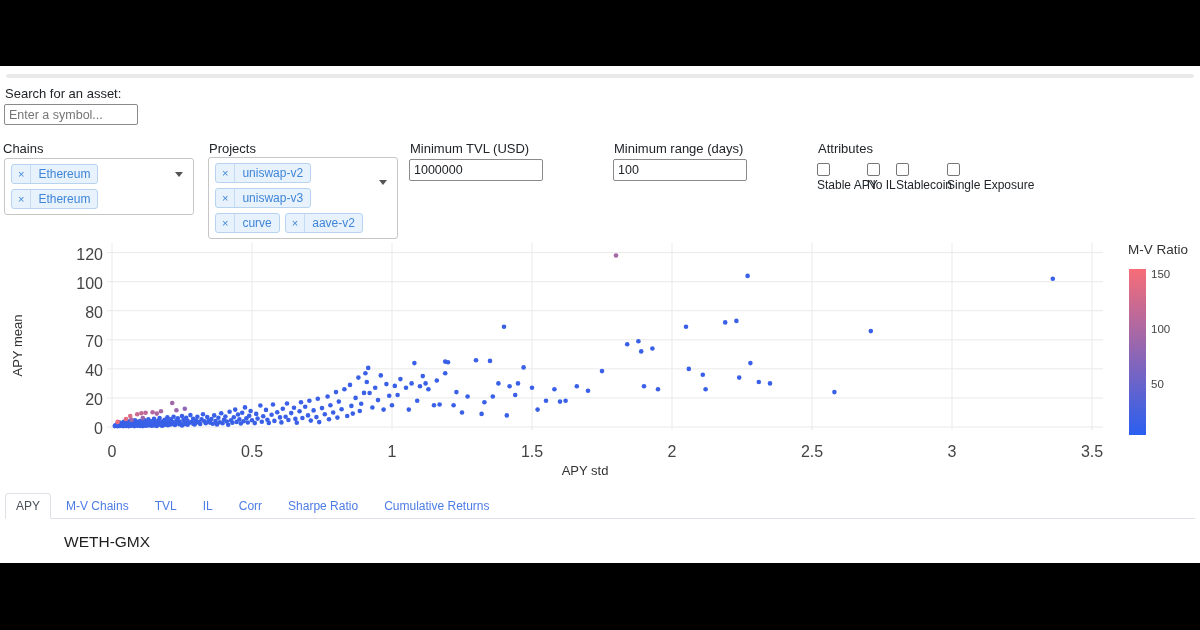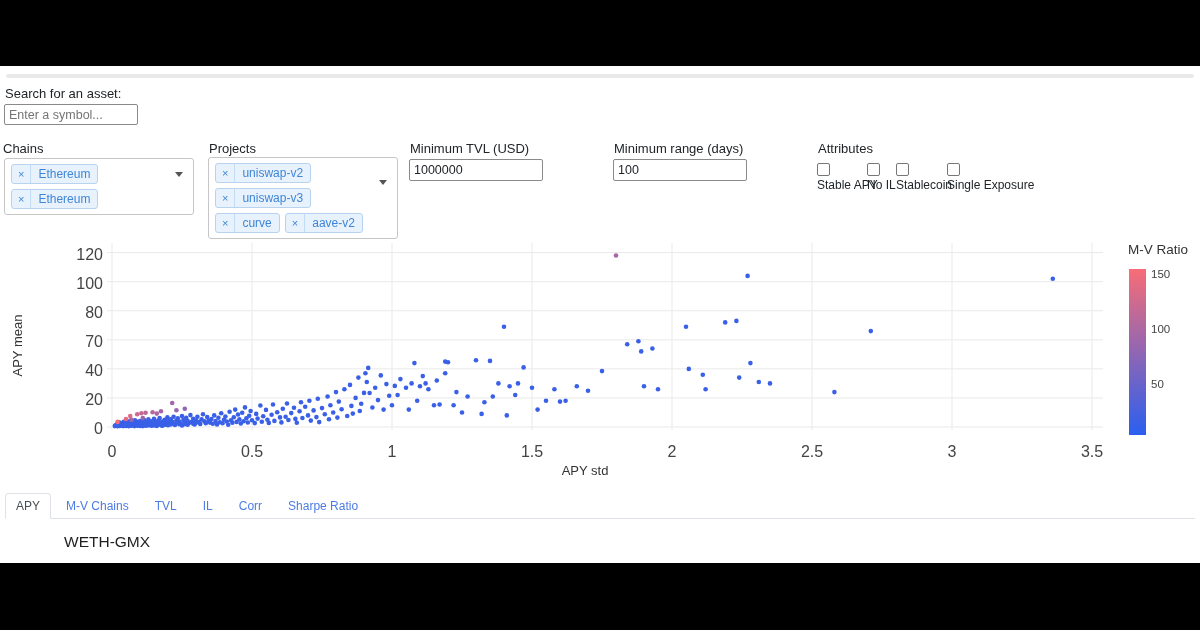--- a/index.html
+++ b/index.html
@@ -455,17 +455,18 @@
       <div class="cbar-tick" style="top: 37.5333px;">150</div>
     </div>
 
   <div id="tab-bar">
       <div class="tab active">APY</div>
       <div class="tab">M-V Chains</div>
       <div class="tab">TVL</div>
       <div class="tab">IL</div>
       <div class="tab">Corr</div>
       <div class="tab">Sharpe Ratio</div>
+      <div class="tab">Cumulative Returns</div>
     </div>
   <div id="pair-title">WETH-GMX</div>
 
   <div id="bottom-bar" class="black-bar"></div>
 </div>
 
 </body></html>

